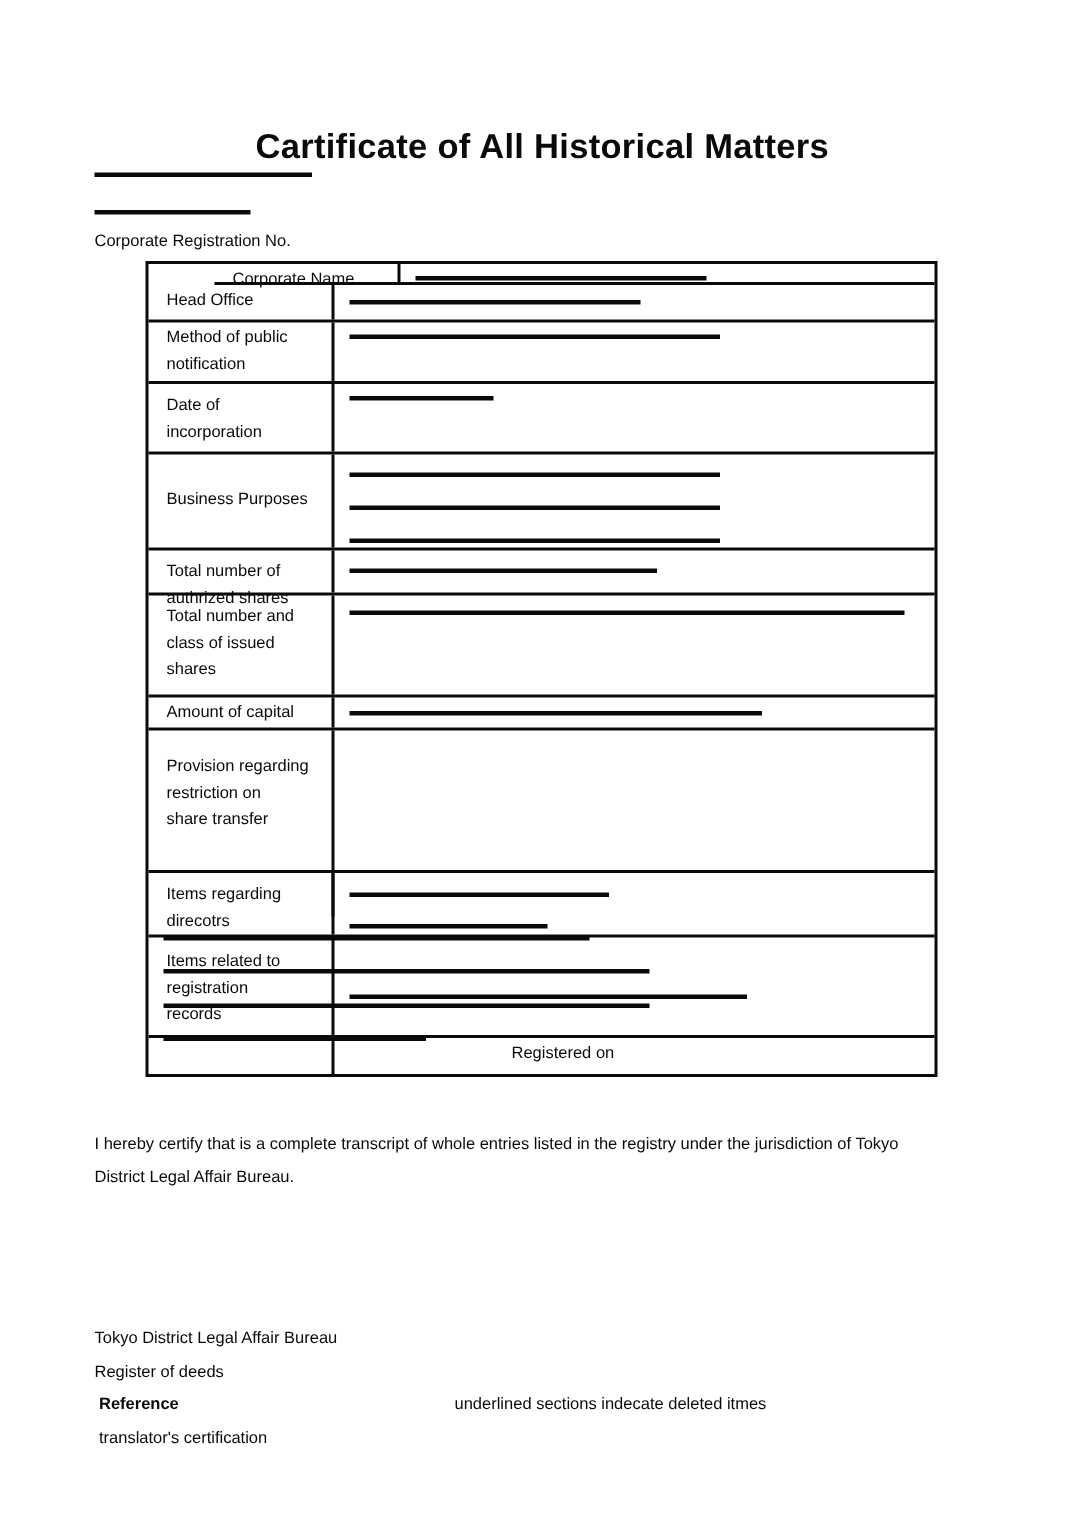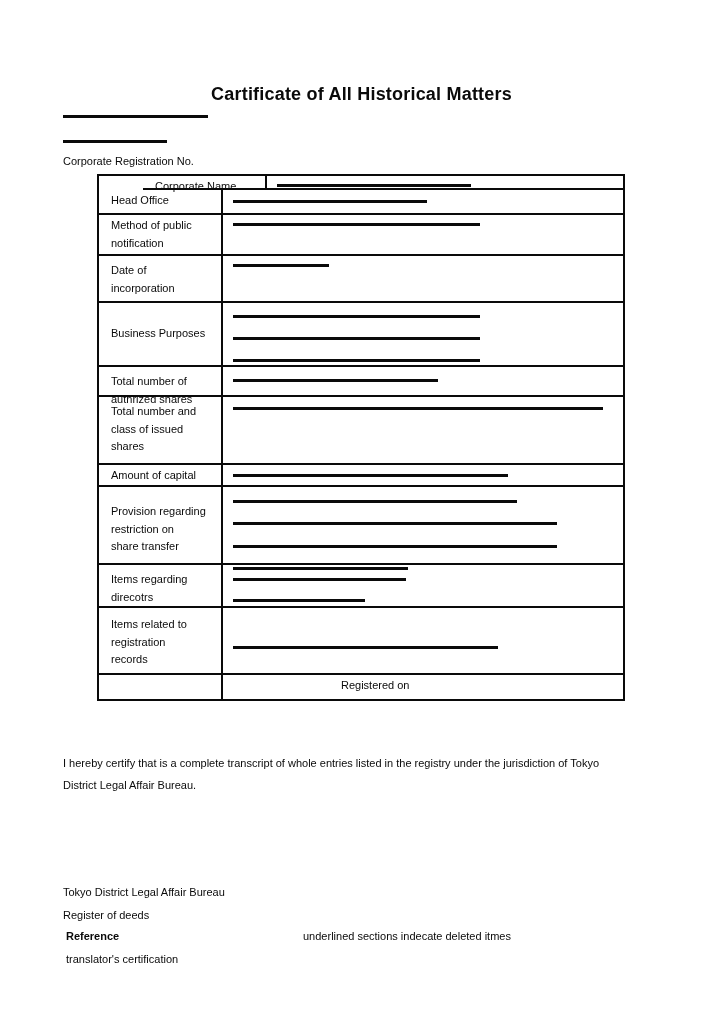--- a/index.html
+++ b/index.html
@@ -2,21 +2,21 @@
 <html><head>
 <meta charset="utf-8">
 <style>
   html,body{margin:0;padding:0;background:#fff;}
   .page{
     position:relative;width:723px;height:1024px;background:#ffffff;overflow:hidden;
     font-family:"Liberation Sans","DejaVu Sans",sans-serif;color:#0a0a0a;
   }
   .title{
     position:absolute;top:84px;left:0;width:723px;text-align:center;
-    font-size:18px;font-weight:bold;margin:0;letter-spacing:0.2px;
+    font-size:23px;font-weight:bold;margin:0;letter-spacing:0.2px;
   }
   .hline{position:absolute;height:3px;background:#0a0a0a;}
   .reg-no{position:absolute;left:63px;top:155px;font-size:11px;}
   .rtable{
     position:absolute;left:97px;top:174px;width:528px;
     border:2px solid #0a0a0a;box-sizing:border-box;
   }
   .trow{display:flex;box-sizing:border-box;border-bottom:2px solid #0a0a0a;}
   .trow:last-child{border-bottom:none;}
   .lcell{
@@ -106,21 +106,21 @@
       </div>
     </div>
 
     <div class="trow" style="height:22px;">
       <div class="lcell">Amount of capital</div>
       <div class="vcell">
         <div class="ul" style="top:9px;width:275px;"></div>
       </div>
     </div>
 
-    <div class="trow" style="height:78px;">
+    <div class="trow" style="height:95px;flex-direction:column;">
       <div class="lcell pt16">Provision regarding
 restriction on
 share transfer</div>
       <div class="vcell">
         <div class="ul" style="top:13px;width:284px;"></div>
         <div class="ul" style="top:35px;width:324px;"></div>
         <div class="ul" style="top:58px;width:324px;"></div>
         <div class="ul" style="top:80px;width:175px;"></div>
       </div>
     </div>

